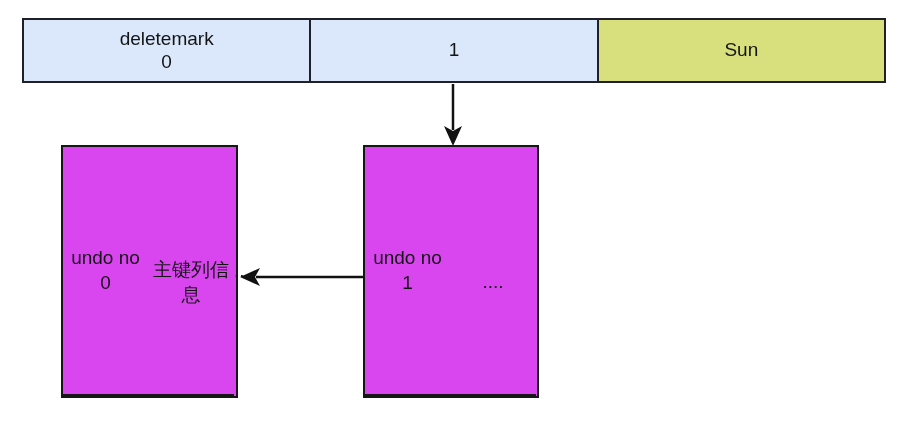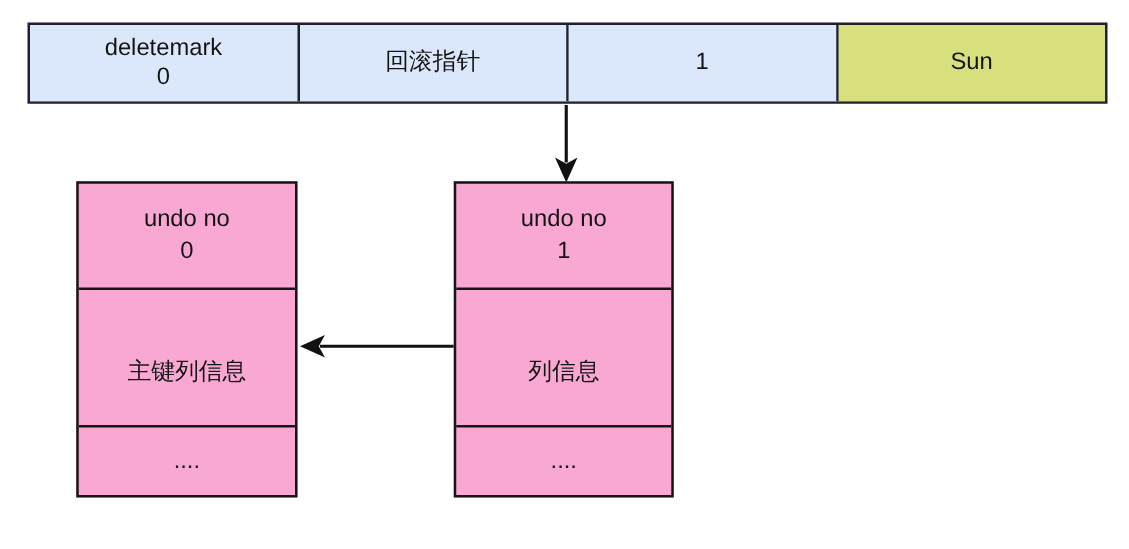--- a/index.html
+++ b/index.html
@@ -45,23 +45,22 @@
     border-right: none;
   }
 
   
   .undo-box {
     position: absolute;
     top: 145px;
     height: 253px;
     box-sizing: border-box;
     border: 2px solid #161616;
-    background: #f9a8d4;
+    background: #d946ef;
     display: flex;
-    flex-direction: column;
   }
   .undo-box.left  { left: 61px;  width: 177px; }
   .undo-box.right { left: 363px; width: 176px; }
   .ubcell {
     display: flex;
     align-items: center;
     justify-content: center;
     text-align: center;
     white-space: pre-line;
     line-height: 1.28;
@@ -84,21 +83,20 @@
   }
 </style>
 </head>
 <body>
 
 <div class="canvas">
 
   <div class="header-row">
     <div class="hcell">deletemark
 0</div>
-    <div class="hcell">回滚指针</div>
     <div class="hcell">1</div>
     <div class="hcell highlight">Sun</div>
   </div>
 
   <svg class="arrows" viewBox="0 0 903 439" xmlns="http://www.w3.org/2000/svg">
     <g>
       <line x1="453" y1="84" x2="453" y2="130" stroke="#111111" stroke-width="2.5"></line>
       <polygon points="453,146 444,126 453,131 462,126" fill="#111111"></polygon>
     </g>
     <g>
@@ -110,17 +108,16 @@
   <div class="undo-box left">
     <div class="ubcell">undo no
 0</div>
     <div class="ubcell">主键列信息</div>
     <div class="ubcell">....</div>
   </div>
 
   <div class="undo-box right">
     <div class="ubcell">undo no
 1</div>
-    <div class="ubcell">列信息</div>
     <div class="ubcell">....</div>
   </div>
 
 </div>
 
 </body></html>

